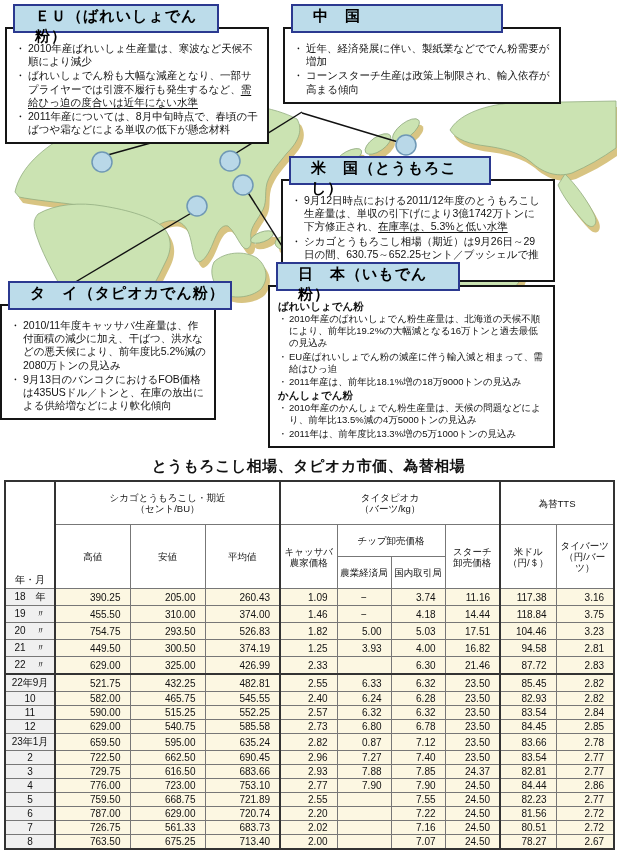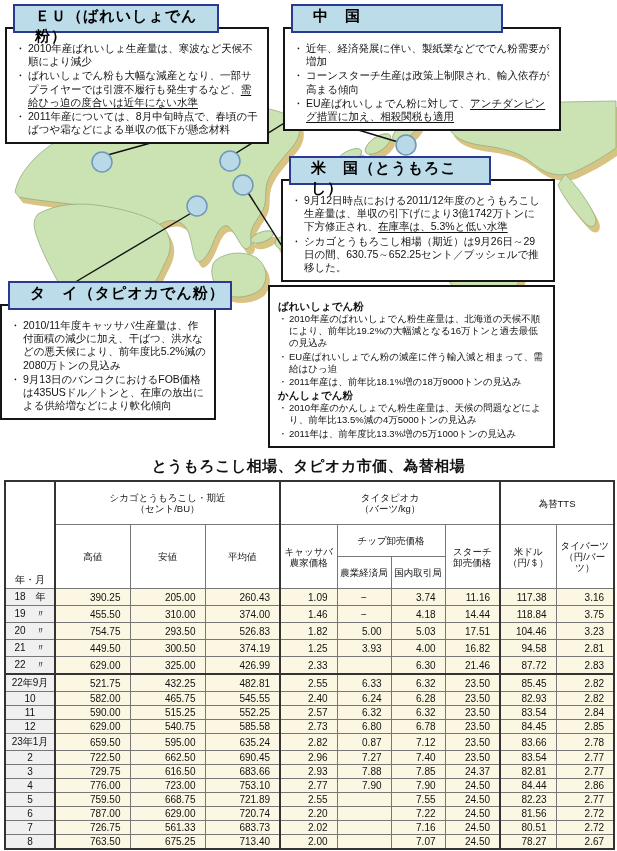--- a/index.html
+++ b/index.html
@@ -106,36 +106,36 @@
         </ul>
     </div>
   </div>
 
   <div class="callout c-cn">
     <div class="tab"><span>中　国</span></div>
     <div class="box">
       <ul>
           <li><span>近年、経済発展に伴い、製紙業などででん粉需要が増加</span></li>
           <li><span>コーンスターチ生産は政策上制限され、輸入依存が高まる傾向</span></li>
-          <li><span>EU産ばれいしょでん粉に対して、</span><u>アンチダンピング措置に加え、相殺関税も適用</u></li>
         </ul>
     </div>
   </div>
 
   <div class="callout c-us">
     <div class="tab"><span>米　国（とうもろこし）</span></div>
     <div class="box">
       <ul>
           <li><span>9月12日時点における2011/12年度のとうもろこし生産量は、単収の引下げにより3億1742万トンに下方修正され、</span><u>在庫率は、5.3%と低い水準</u></li>
           <li><span>シカゴとうもろこし相場（期近）は9月26日～29日の間、630.75～652.25セント／ブッシェルで推移した。</span></li>
         </ul>
     </div>
   </div>
 
   <div class="callout c-jp">
+    <div class="tab"><span>日　本（いもでん粉）</span></div>
     <div class="box">
       <div>
           <h4>ばれいしょでん粉</h4>
           <ul>
             <li><span>2010年産のばれいしょでん粉生産量は、北海道の天候不順により、前年比19.2%の大幅減となる16万トンと過去最低の見込み</span></li>
             <li><span>EU産ばれいしょでん粉の減産に伴う輸入減と相まって、需給はひっ迫</span></li>
             <li><span>2011年産は、前年比18.1%増の18万9000トンの見込み</span></li>
           </ul>
           <h4>かんしょでん粉</h4>
           <ul>

